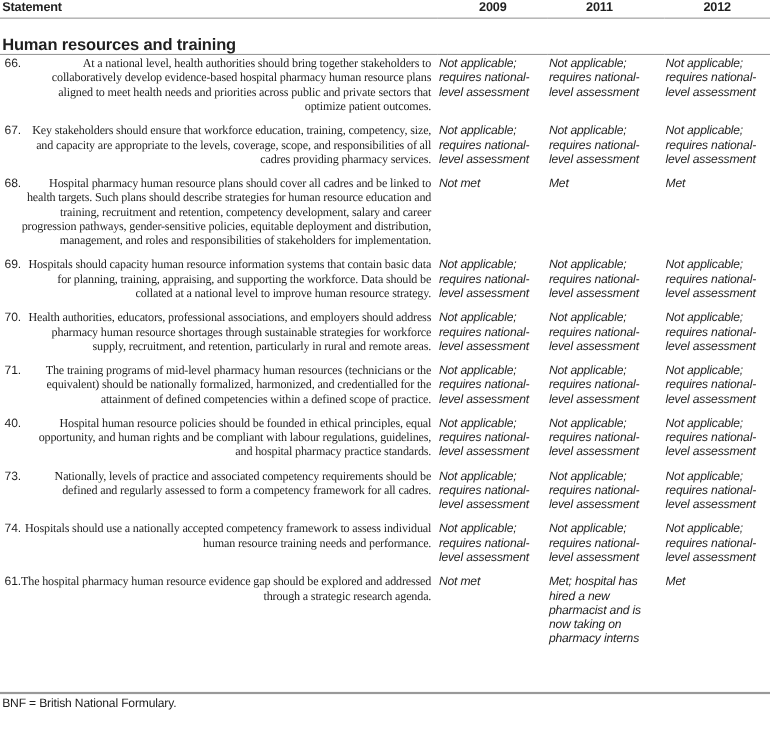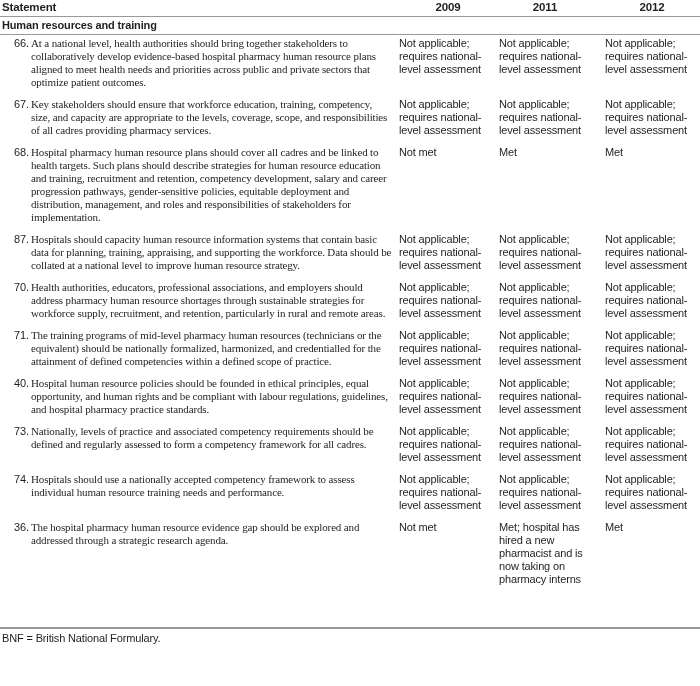--- a/index.html
+++ b/index.html
@@ -36,33 +36,33 @@
     border-bottom: 1px solid var(--rule);
     padding: 1px 0 2px 0;
     text-align: center;
     margin-left: 10px;
   }
   th.h-stmt { text-align: left; padding-left: 2px; }
   th.h-2011 { padding-right: 12px; }
 
   tr.section-row td {
     font-weight: bold;
-    font-size: 11px;
+    font-size: 15px;
     border-bottom: 1px solid var(--rule);
-    padding: 2px 0 2px 2px;
+    padding: 17px 0 2px 2px;
     margin-left: 45px;
   }
 
   td { vertical-align: top; }
   tr.body-row td { padding-top: 2px; padding-bottom: 7px; }
-  td.stmt { padding-left: 14px; padding-right: 6px; }
+  td.stmt { padding-left: 2px; padding-right: 6px; text-align: right; }
   .srow { display: flex; }
   .num { flex: 0 0 17px; }
   .stxt { flex: 1; font-family: Liberation Serif, serif; }
-  td.val { padding-right: 8px; }
+  td.val { padding-right: 8px; font-style: italic; }
   td.val.v2011 { padding-right: 14px; }
   td.val.v2012 { padding-right: 4px; }
 
   .footnote {
     border-top: 2px solid var(--rule);
     padding: 3px 0 0 2px;
     margin-top: 34px;
   }
 </style>
 </head>
@@ -120,21 +120,21 @@
         </div>
       </td>
       <td class="val">Not met</td>
       <td class="val v2011">Met</td>
       <td class="val v2012">Met</td>
     </tr>
 
     <tr class="body-row">
       <td class="stmt">
         <div class="srow">
-          <span class="num">87.</span>
+          <span class="num">69.</span>
           <span class="stxt">Hospitals should capacity human resource information systems that contain basic data for planning, training, appraising, and supporting the workforce. Data should be collated at a national level to improve human resource strategy.</span>
         </div>
       </td>
       <td class="val">Not applicable; requires national-level assessment</td>
       <td class="val v2011">Not applicable; requires national-level assessment</td>
       <td class="val v2012">Not applicable; requires national-level assessment</td>
     </tr>
 
     <tr class="body-row">
       <td class="stmt">
@@ -192,21 +192,21 @@
         </div>
       </td>
       <td class="val">Not applicable; requires national-level assessment</td>
       <td class="val v2011">Not applicable; requires national-level assessment</td>
       <td class="val v2012">Not applicable; requires national-level assessment</td>
     </tr>
 
     <tr class="body-row">
       <td class="stmt">
         <div class="srow">
-          <span class="num">36.</span>
+          <span class="num">61.</span>
           <span class="stxt">The hospital pharmacy human resource evidence gap should be explored and addressed through a strategic research agenda.</span>
         </div>
       </td>
       <td class="val">Not met</td>
       <td class="val v2011">Met; hospital has hired a new pharmacist and is now taking on pharmacy interns</td>
       <td class="val v2012">Met</td>
     </tr>
   </tbody>
 </table>
 

